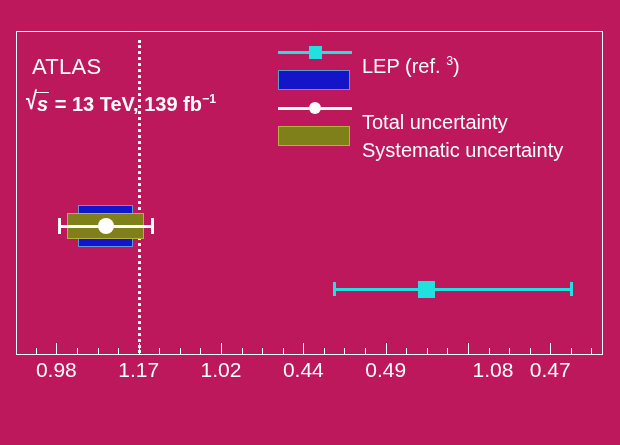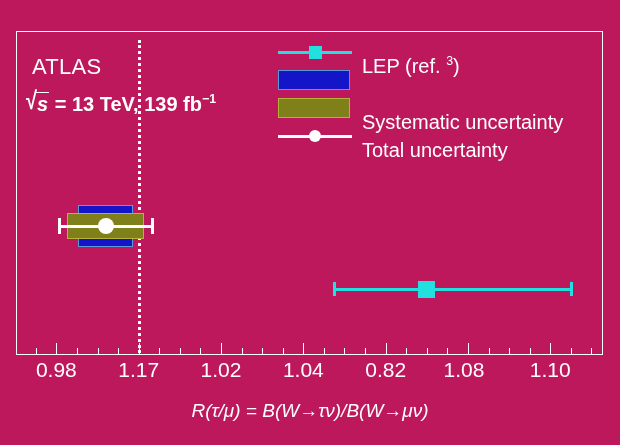--- a/index.html
+++ b/index.html
@@ -273,31 +273,31 @@
 
 
     <div class="legend-row">
       <div class="legend-key">
         <div class="key-box stat"></div>
       </div>
     </div>
 
     <div class="legend-row">
       <div class="legend-key">
-        <div class="key-box syst"></div>
-      </div>
-      <div class="legend-text">Systematic uncertainty</div>
-    </div>
-
-    <div class="legend-row">
-      <div class="legend-key">
         <div class="key-line-white"></div>
         <div class="key-circle"></div>
       </div>
       <div class="legend-text">Total uncertainty</div>
+    </div>
+
+    <div class="legend-row">
+      <div class="legend-key">
+        <div class="key-box syst"></div>
+      </div>
+      <div class="legend-text">Systematic uncertainty</div>
     </div>
 
   </div>
 
   <div id="atlas-stat-box" style="left: 78.1578px; width: 55.1599px; top: 205px; height: 42px;"></div>
   <div id="atlas-syst-box" style="left: 67.4551px; width: 76.5652px; top: 213px; height: 26px;"></div>
   <div id="atlas-total-line" style="left: 57.5757px; width: 96.324px; top: 224.5px;"></div>
   <div class="cap" id="atlas-cap-left" style="left: 57.5757px; top: 218px; height: 16px;"></div>
   <div class="cap" id="atlas-cap-right" style="left: 150.9px; top: 218px; height: 16px;"></div>
   <div id="atlas-marker" style="left: 97.7377px; top: 218px;"></div>
@@ -334,21 +334,20 @@
       <div class="tick-minor" style="left: 488.564px;"></div>
       <div class="tick-minor" style="left: 509.146px;"></div>
       <div class="tick-minor" style="left: 529.728px;"></div>
       <div class="tick-minor" style="left: 570.892px;"></div>
       <div class="tick-minor" style="left: 591.474px;"></div>
     </div>
   <div id="axis-labels">
       <div class="tick-label" style="left: 56.3408px;">0.98</div>
       <div class="tick-label" style="left: 138.669px;">1.17</div>
       <div class="tick-label" style="left: 220.997px;">1.02</div>
-      <div class="tick-label" style="left: 303.325px;">1.04</div>
-      <div class="tick-label" style="left: 385.654px;">0.82</div>
-      <div class="tick-label" style="left: 464px;">1.08</div>
-      <div class="tick-label" style="left: 550.31px;">1.10</div>
-    </div>
-
-  <div id="x-axis-title">R(τ/μ) = B(W→τν)/B(W→μν)</div>
+      <div class="tick-label" style="left: 303.325px;">0.44</div>
+      <div class="tick-label" style="left: 385.654px;">0.49</div>
+      <div class="tick-label" style="left: 493px;">1.08</div>
+      <div class="tick-label" style="left: 550.31px;">0.47</div>
+    </div>
+
 
 </div>
 
 </body></html>

